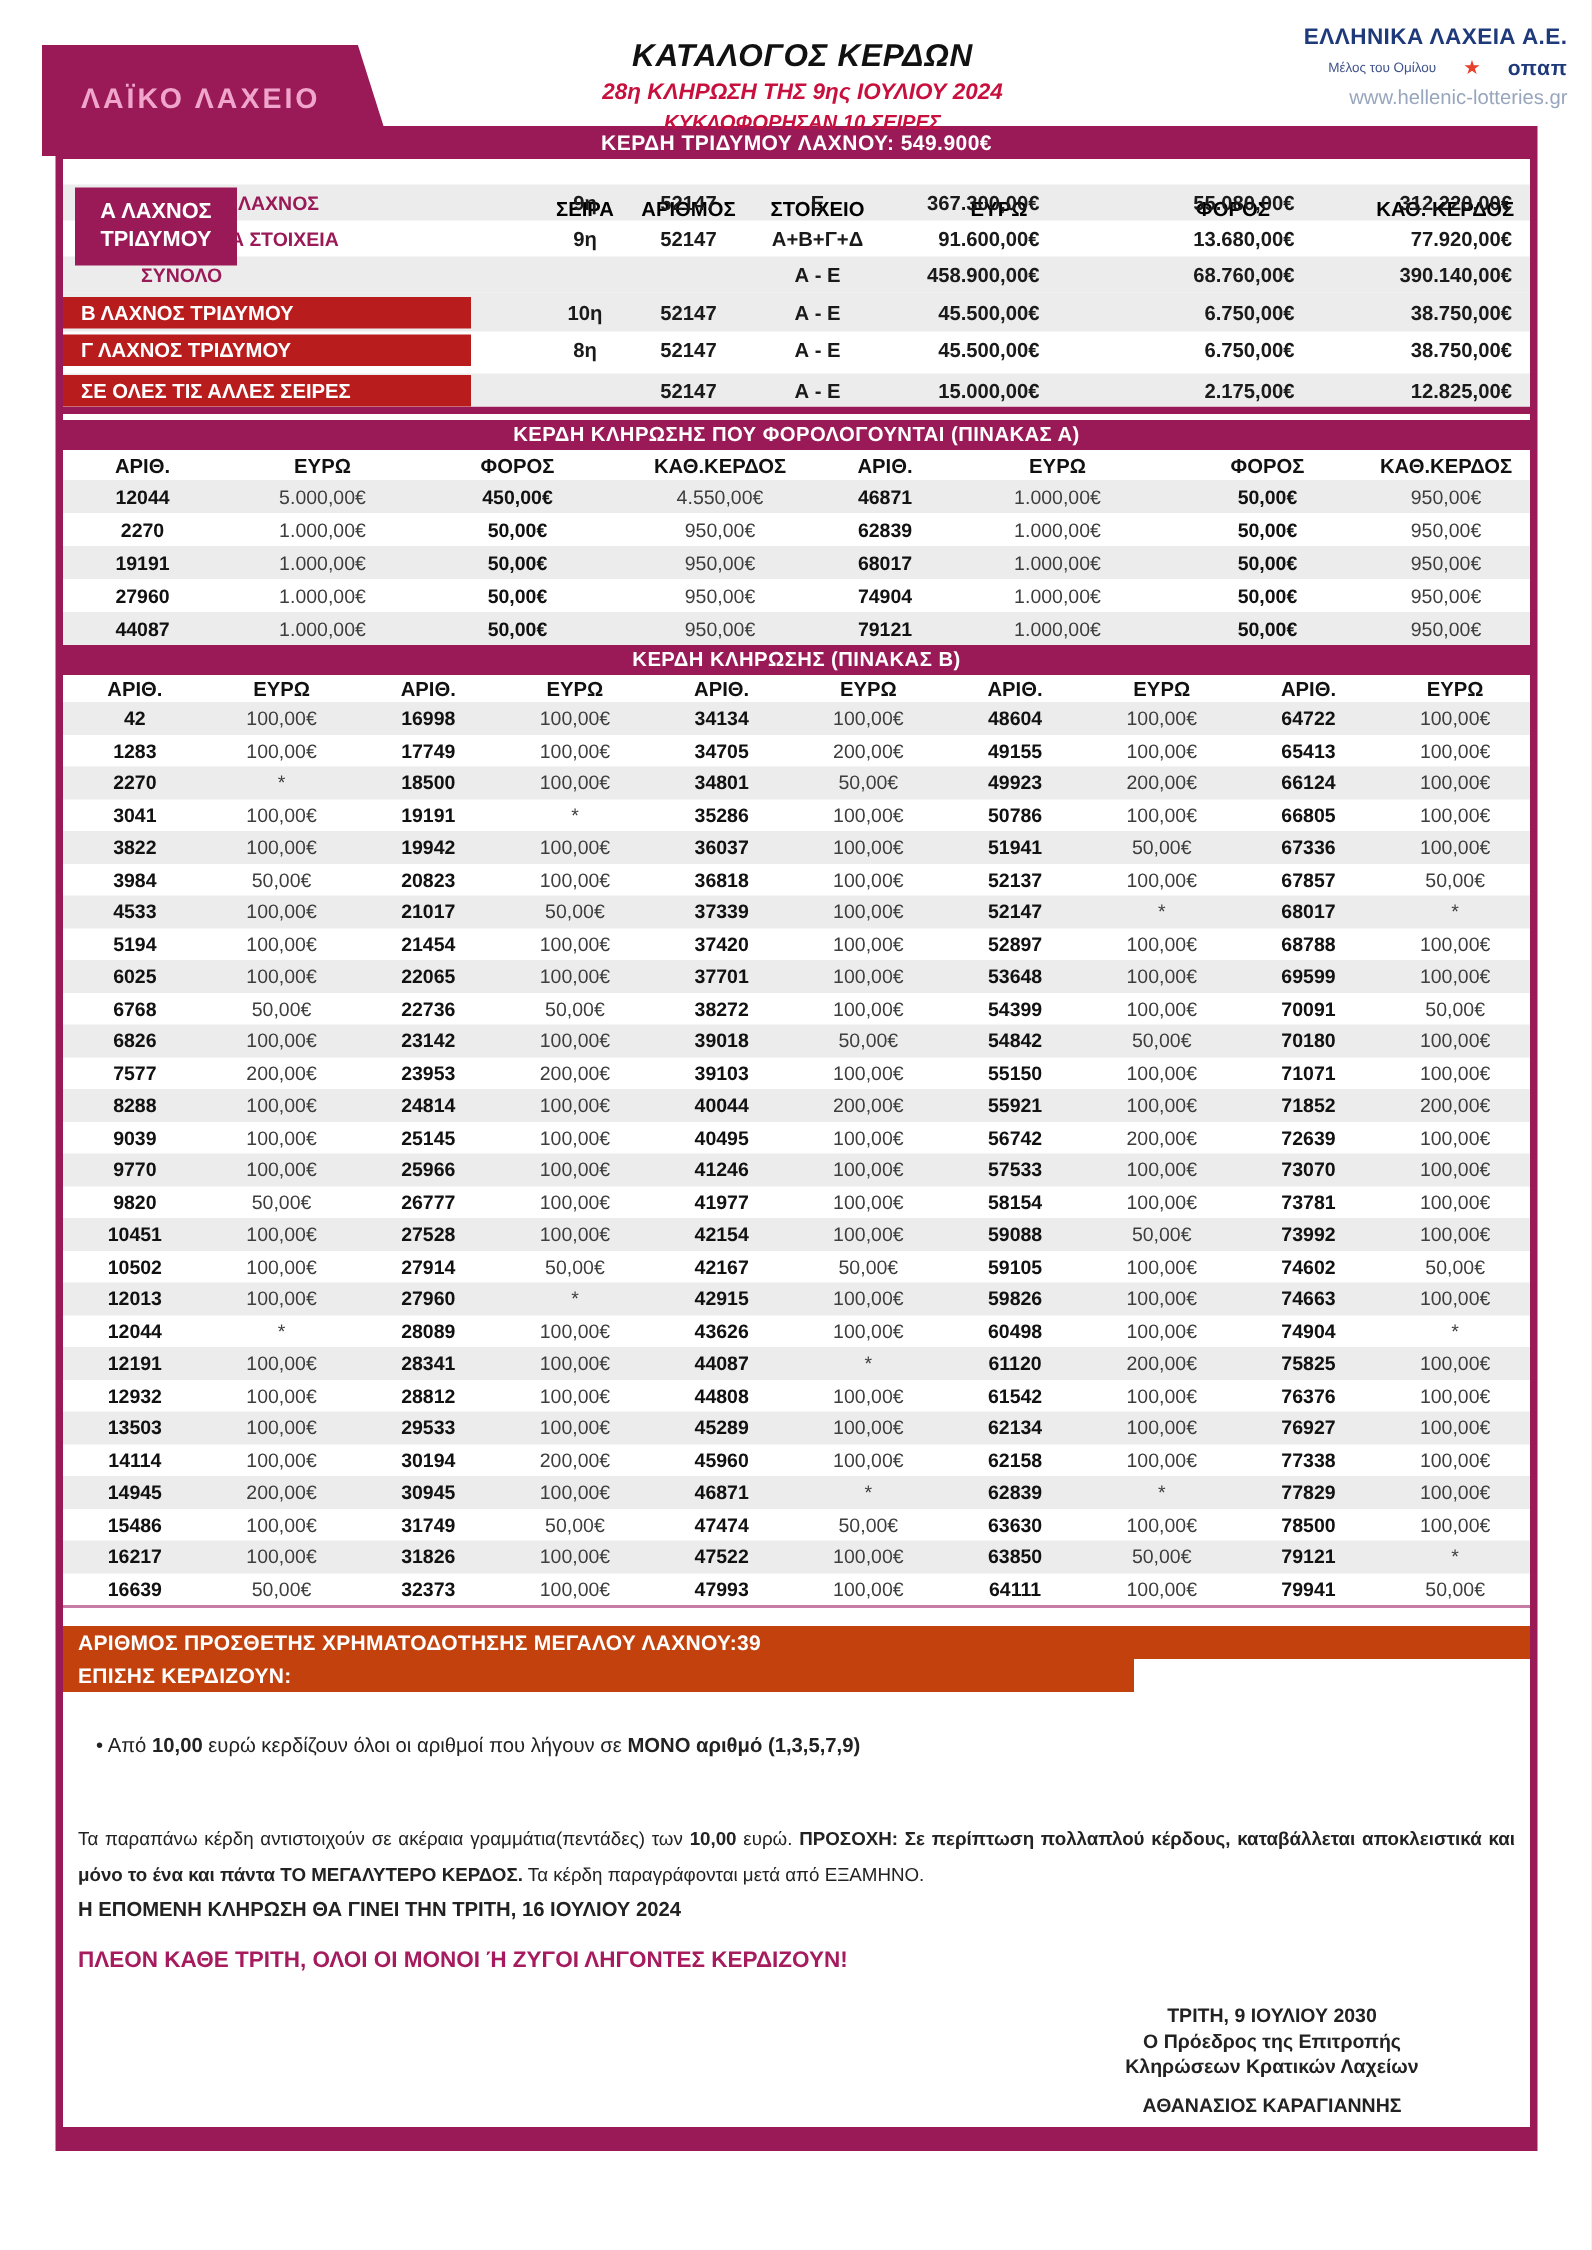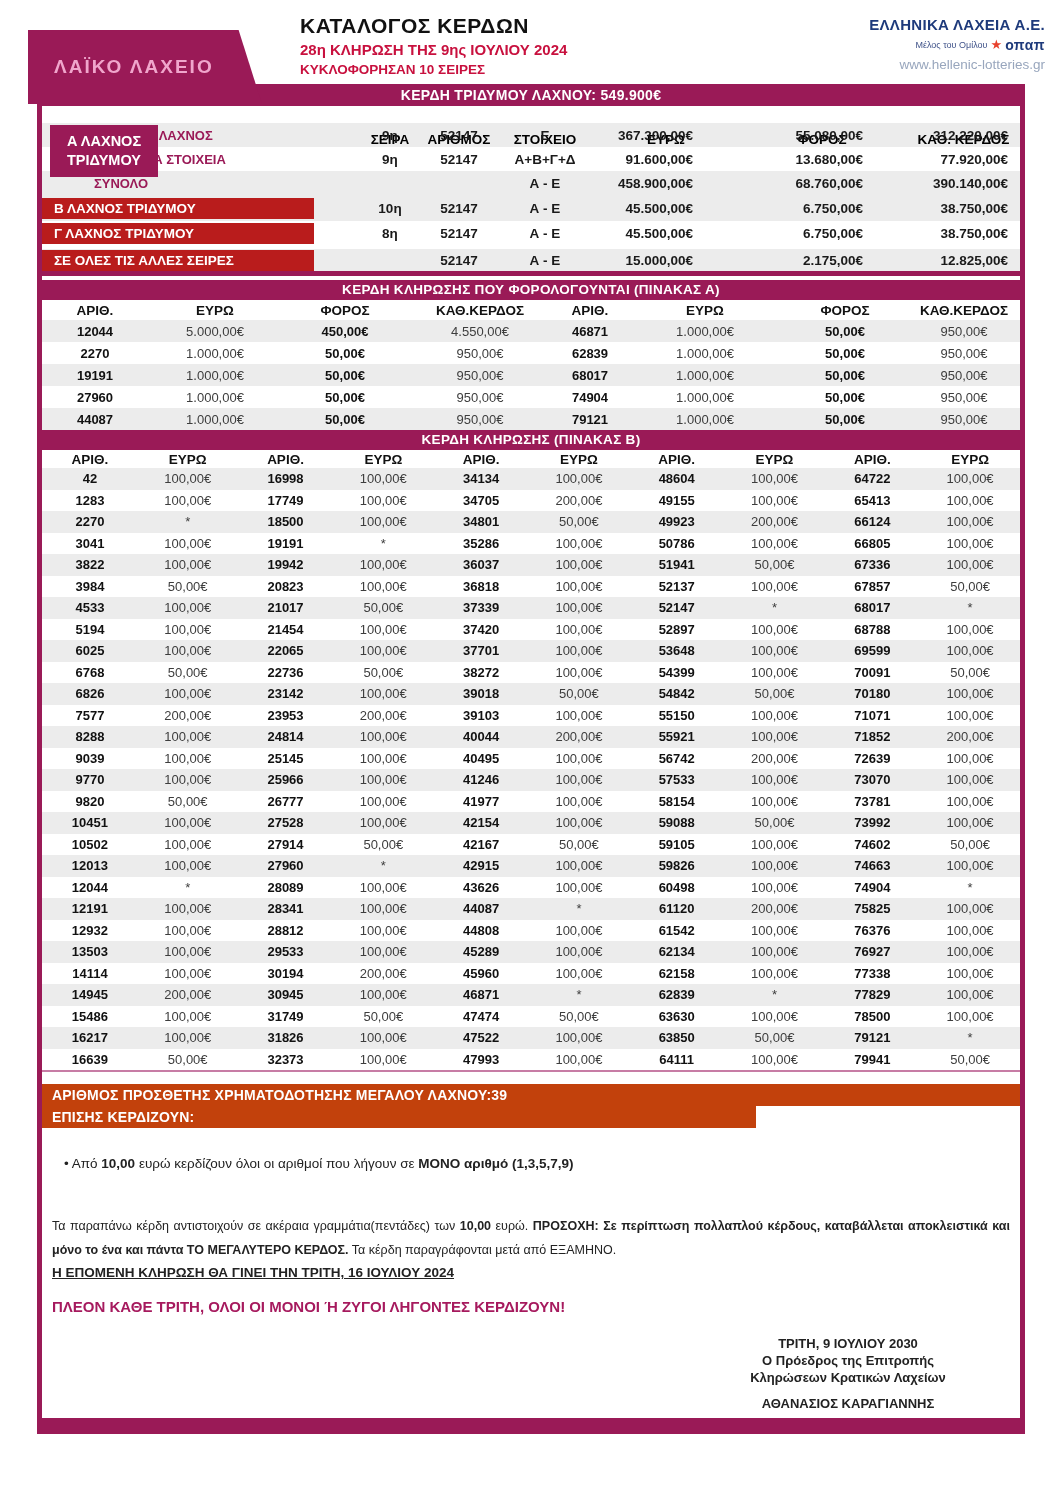--- a/index.html
+++ b/index.html
@@ -5,27 +5,27 @@
   * { margin:0; padding:0; box-sizing:border-box; }
   body { background:#d9d9d9; font-family:"Liberation Sans", sans-serif; }
   .page { position:relative; width:1061px; height:1500px; background:#ffffff; margin:0 auto; overflow:hidden; }
 
   
   .header { position:relative; height:84px; }
   .brand-banner { position:absolute; left:28px; top:30px; width:234px; height:74px;
     background:#9a1a57; clip-path:polygon(0 0, 90% 0, 100% 100%, 0 100%);
     display:flex; align-items:center; z-index:2; }
   .brand-banner span { color:#f0a6cc; font-weight:bold; font-size:19px; letter-spacing:2px; padding-left:26px; }
-  .head-center { position:absolute; left:300px; width:470px; top:14px; text-align:left; }
+  .head-center { position:absolute; left:300px; width:470px; top:26px; text-align:center;font-style:italic; }
   .head-title { font-size:21px; font-weight:bold; color:#111; letter-spacing:.5px; }
   .head-sub { font-size:15px; font-weight:bold; color:#c8103e; margin-top:3px; }
   .head-series { font-size:13.5px; font-weight:bold; color:#c8103e; margin-top:4px; }
   .head-right { position:absolute; right:16px; top:16px; text-align:right; }
   .company { font-size:15px; font-weight:bold; color:#1e3a7b; letter-spacing:.3px; }
-  .company-sub { margin-top:4px; font-size:9px; color:#41548a; display:flex; justify-content:flex-end; align-items:center; gap:3px; }
+  .company-sub { margin-top:4px; font-size:9px; color:#41548a; display:flex; justify-content:flex-end; align-items:center; gap:18px; }
   .star-icon { color:#e8412c; font-size:13px; line-height:10px; }
   .opap { font-size:14px; font-weight:bold; color:#1e3a7b; letter-spacing:.5px; }
   .website { margin-top:4px; font-size:13.5px; color:#98a6bd; }
 
   
   .bar549 { margin:0 36px 0 37px; height:22px; background:#9a1a57; color:#fff;
     font-size:14px; font-weight:bold; text-align:center; line-height:22px; letter-spacing:.3px; }
 
   
   .doc { margin:0 36px 0 37px; border-left:5px solid #9a1a57; border-right:5px solid #9a1a57; background:#fff; }
@@ -70,21 +70,21 @@
   #b-body .b-row:nth-child(odd) { background:#ececec; }
   #b-body { border-bottom:2px solid #c77ca5; }
 
   
   .banner-left { height:22px; background:#c2410c; color:#fff; font-size:14px; font-weight:bold;
     line-height:22px; padding-left:10px; letter-spacing:.2px; }
   .banner-also { width:714px; }
   .bullet-line { margin-top:28px; padding-left:22px; font-size:13.5px; color:#222; }
   .bullet-line b { font-weight:bold; }
   .para { margin-top:44px; padding:0 10px; font-size:12.5px; color:#222; text-align:justify; line-height:1.9; }
-  .next-draw { padding:0 10px; font-size:13.5px; font-weight:bold; color:#222; margin-top:2px;text-decoration:underline; }
+  .next-draw { padding:0 10px; font-size:13.5px; font-weight:bold; color:#222; margin-top:2px; }
   .pleon { margin-top:18px; padding-left:10px; font-size:15px; font-weight:bold; color:#a61a5e; }
   .sig { margin-top:20px; margin-right:22px; margin-left:auto; width:300px; text-align:center;
     font-size:13px; font-weight:bold; color:#222; line-height:17px; }
   .sig-name { margin-top:9px; }
   .footnote { margin-top:40px; padding-left:10px; font-size:14px; font-weight:bold; color:#222; }
   .bottom-bar { margin-top:6px; height:16px; background:#9a1a57; }
 </style>
 </head>
 <body>
 

